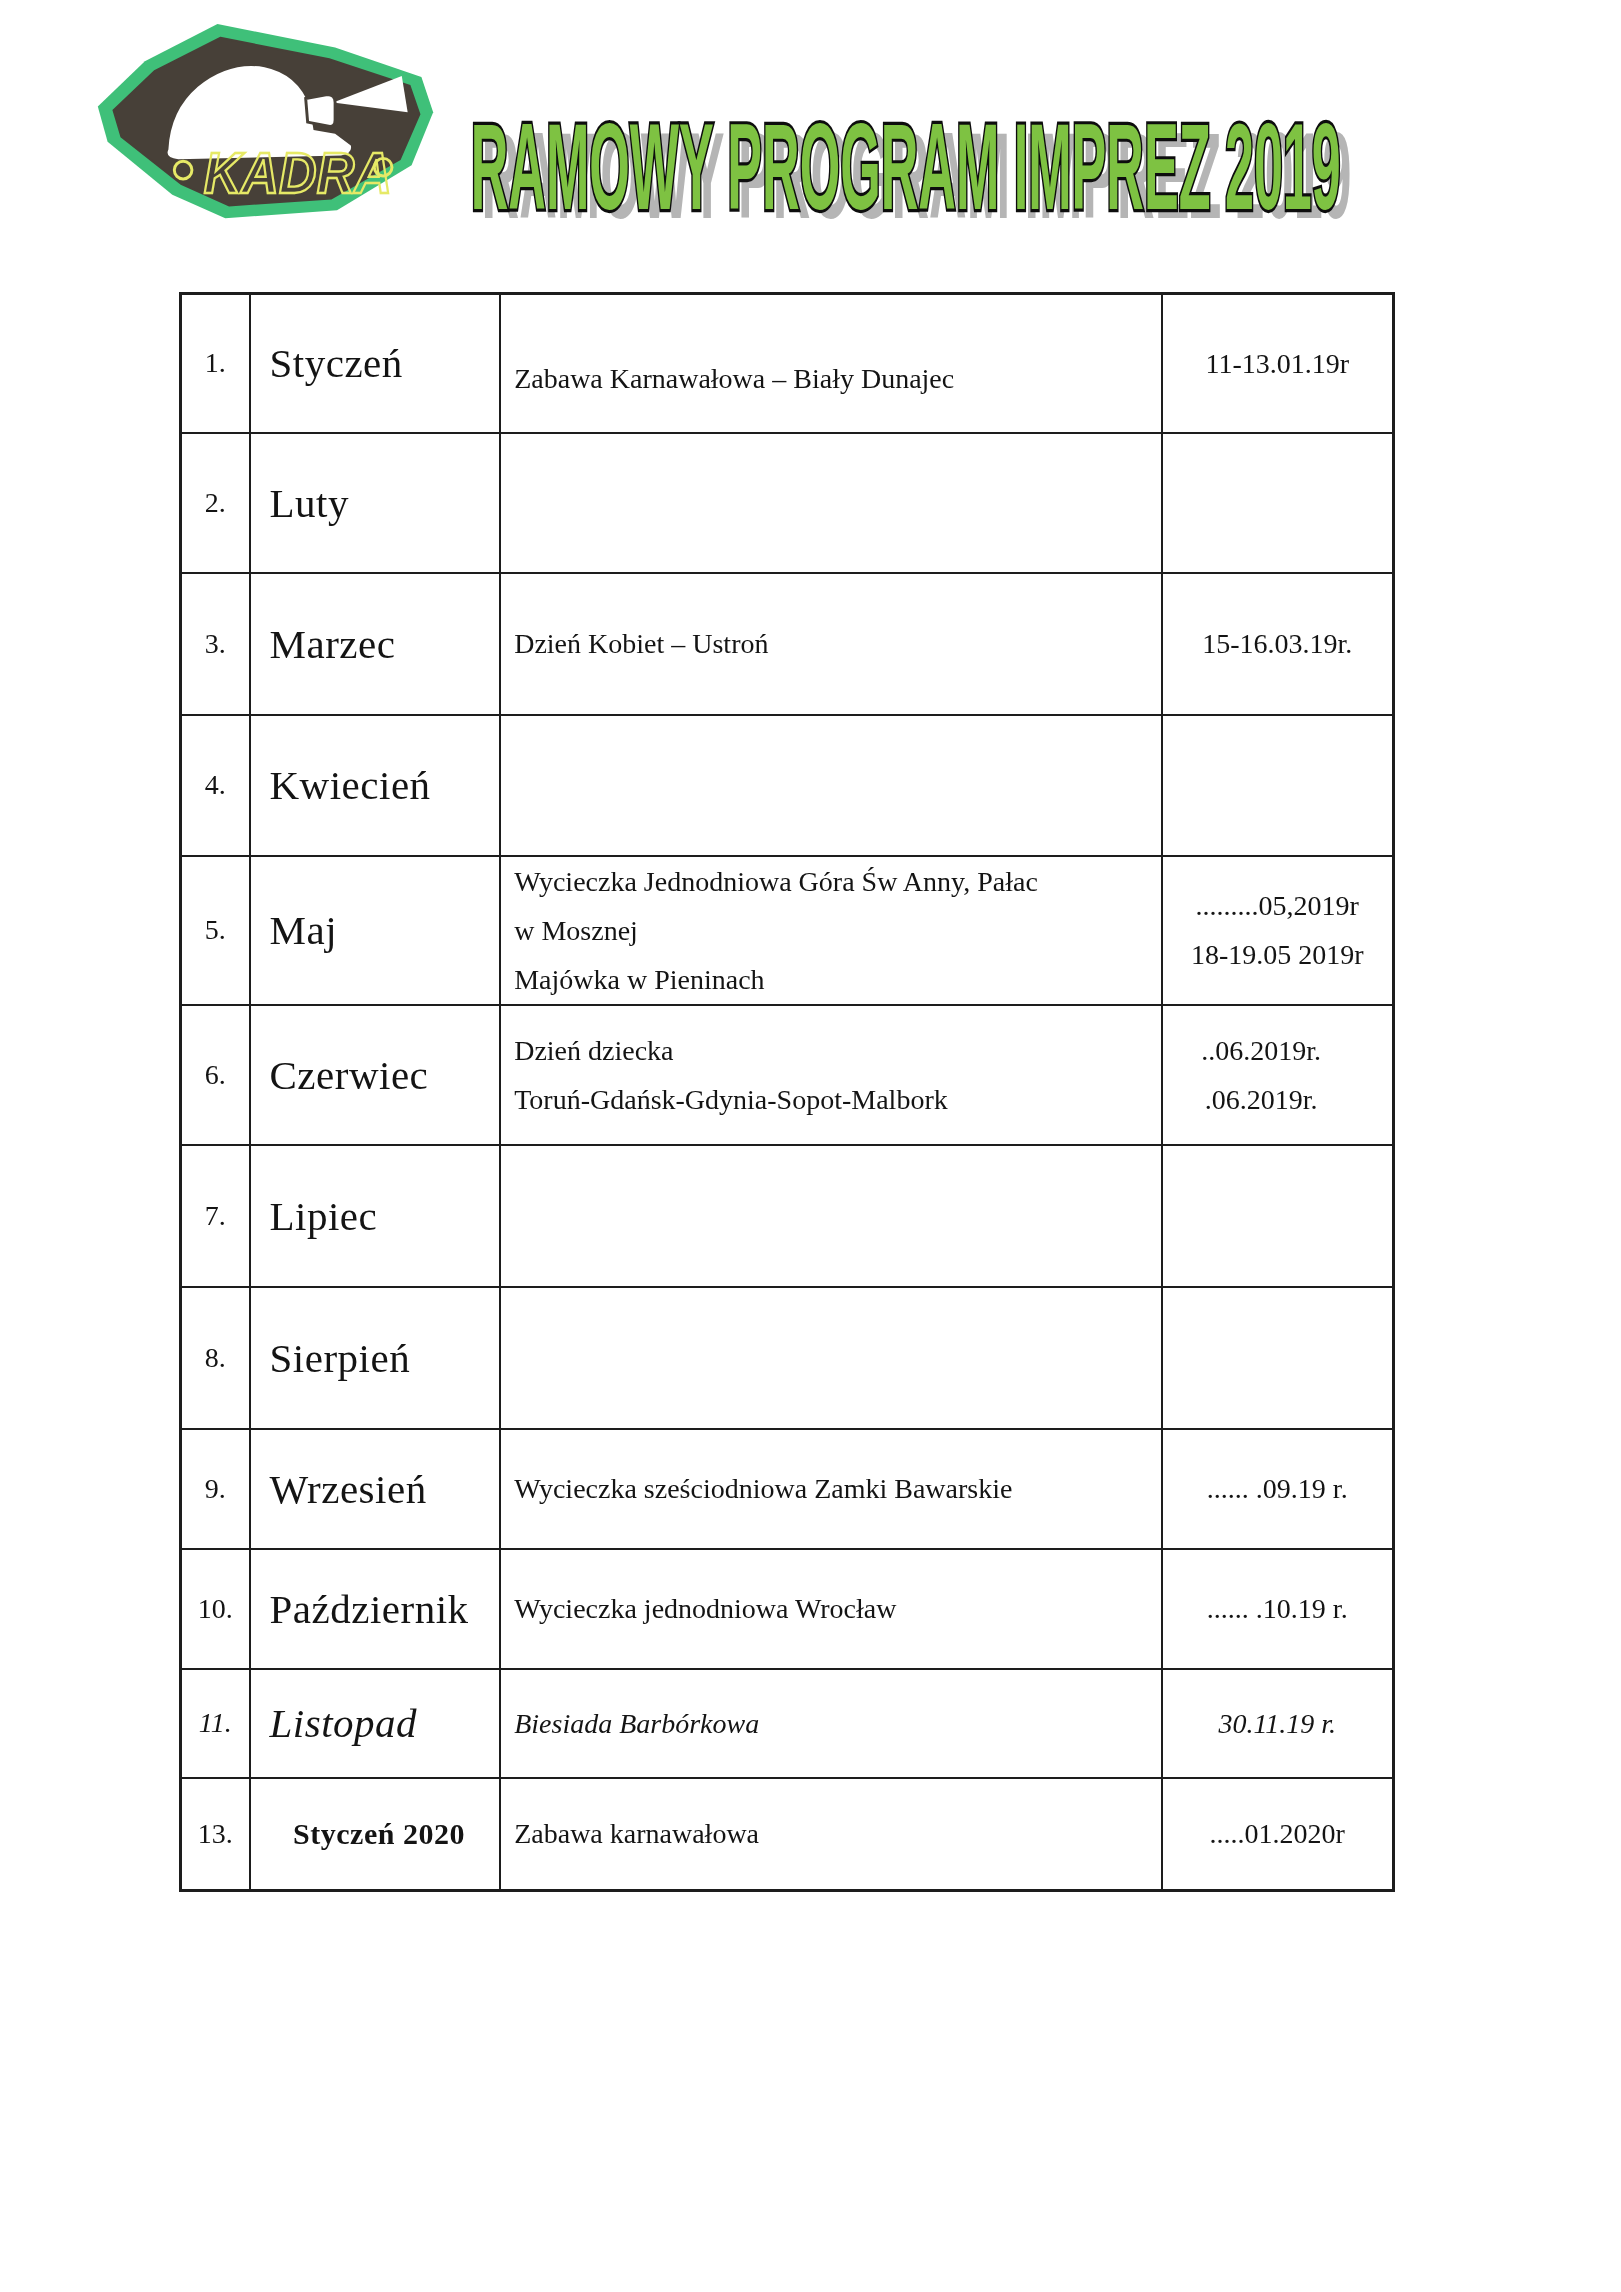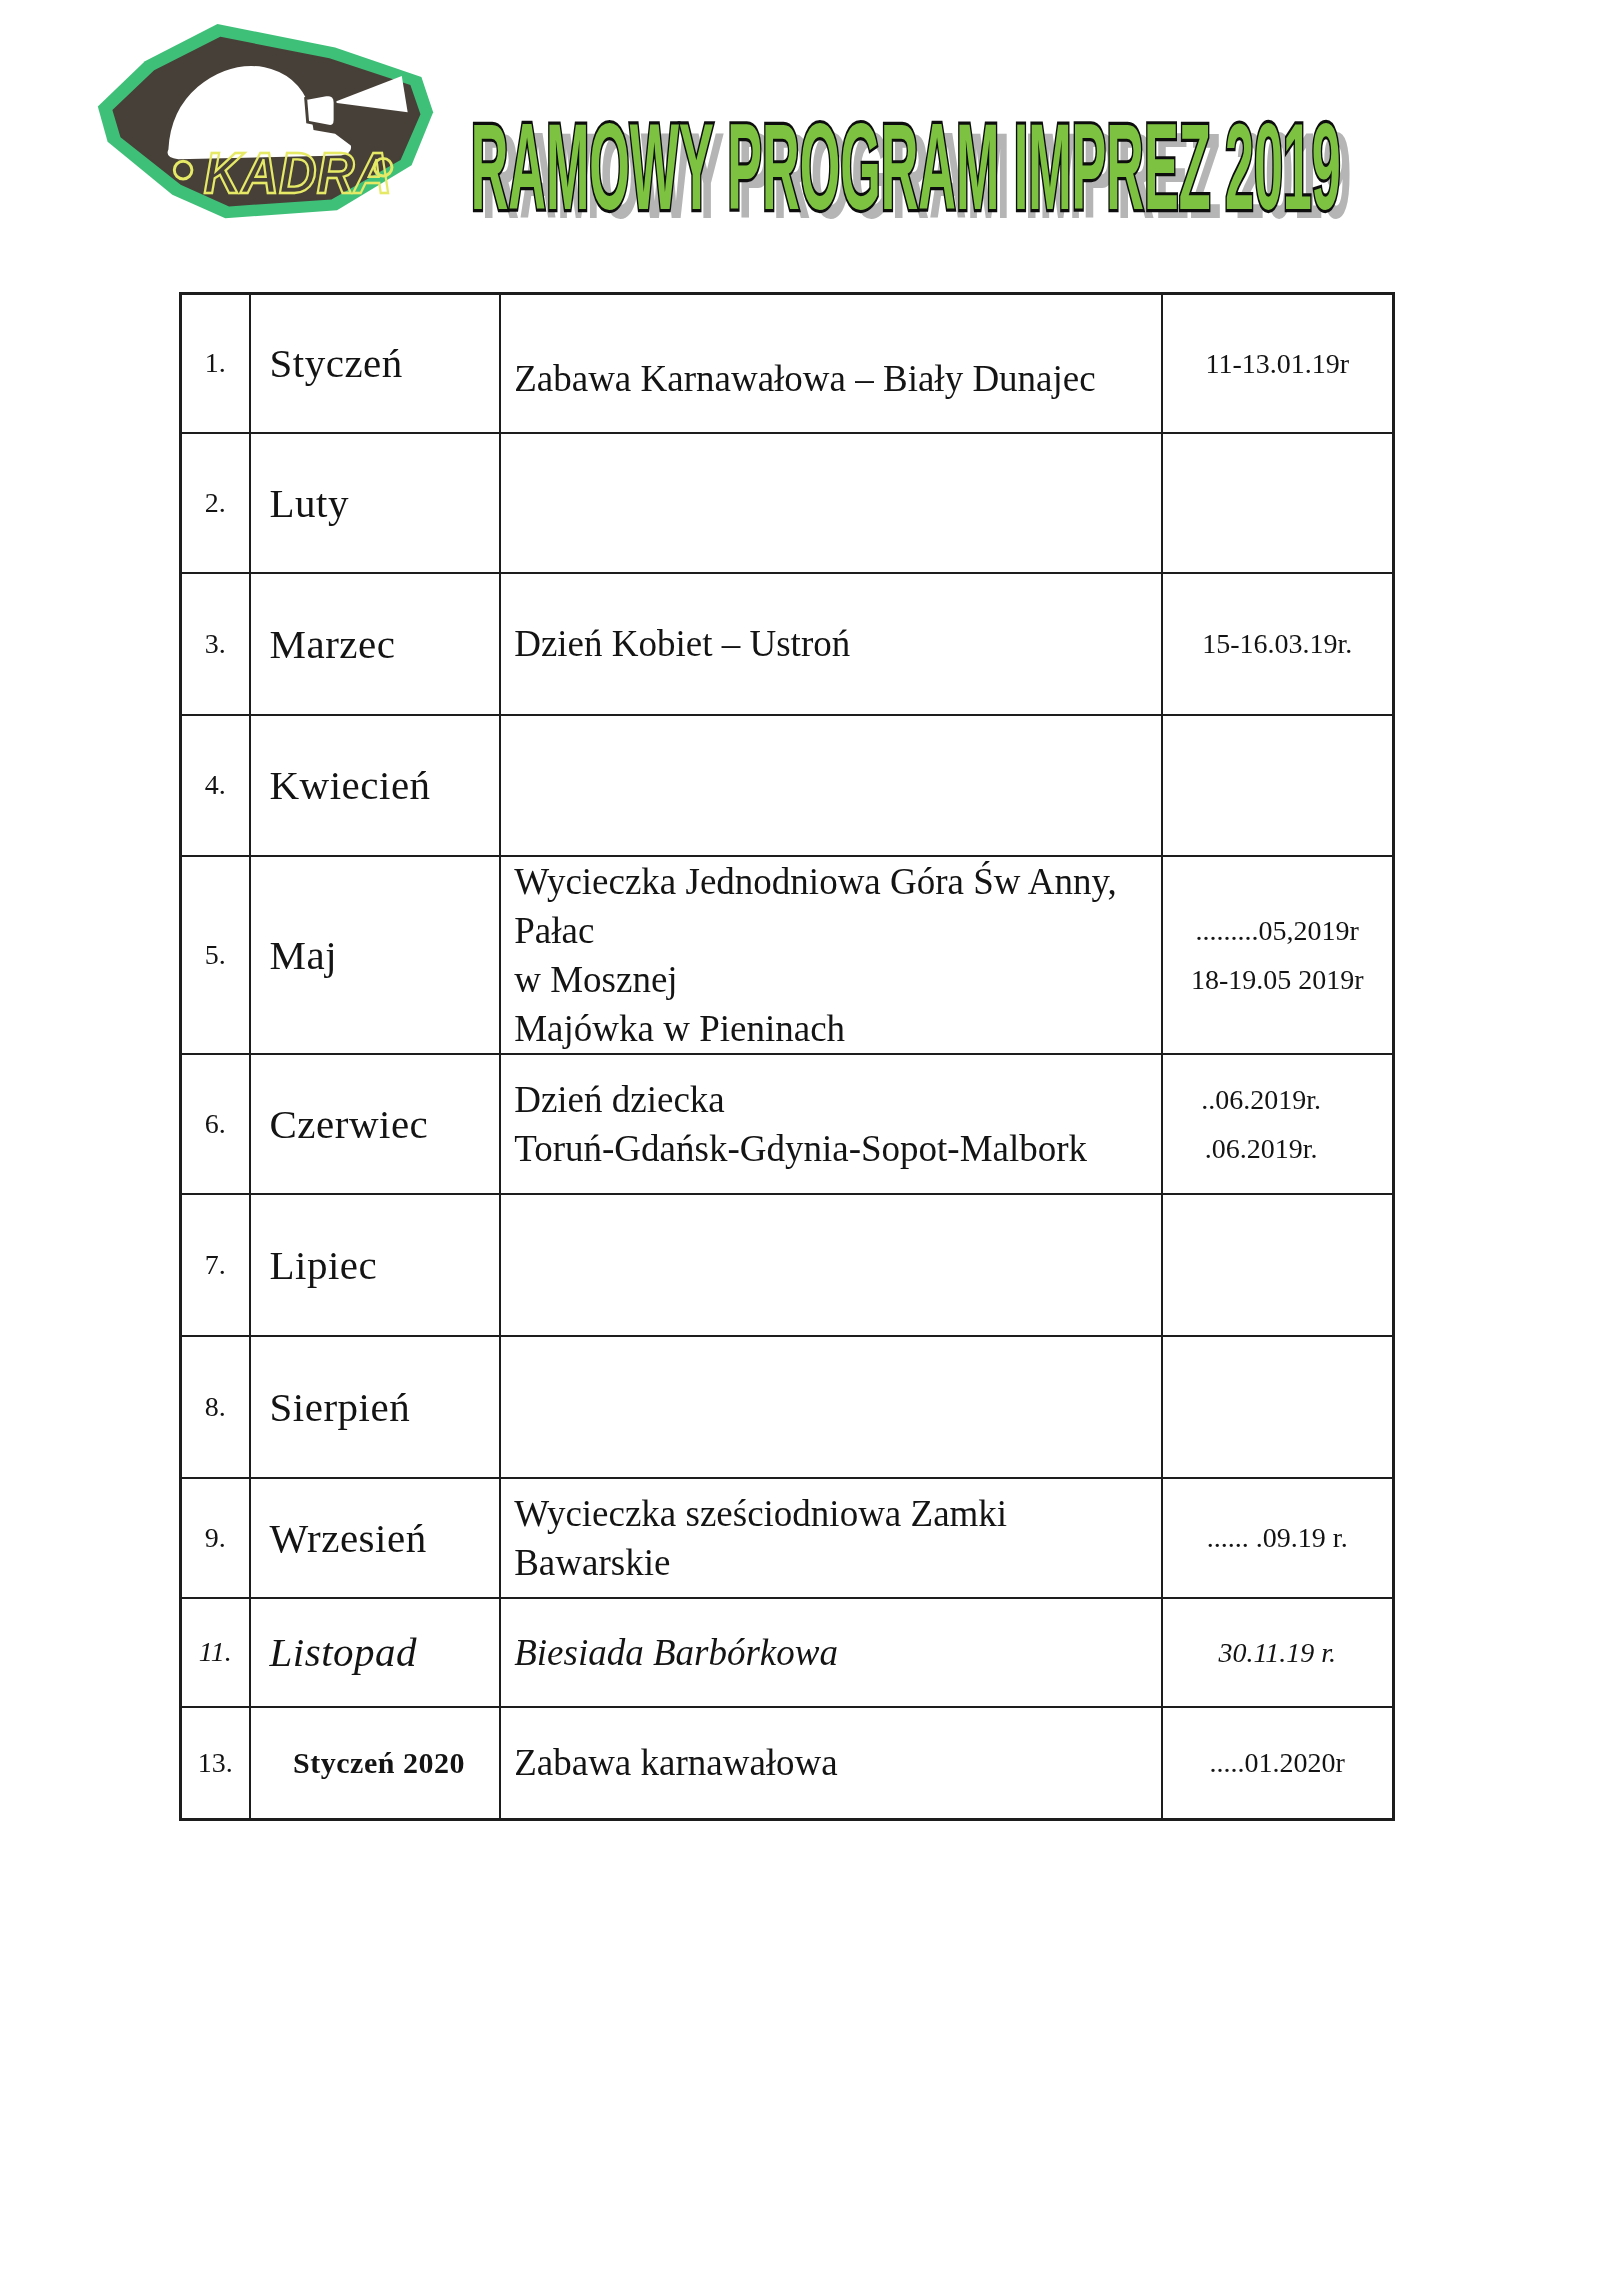--- a/index.html
+++ b/index.html
@@ -30,21 +30,21 @@
   td.num{
     font-size:28px;text-align:center;
   }
   td.month{
     font-size:41px;padding-left:19px;letter-spacing:0.5px;
   }
   td.month.month-final{
     font-size:30px;font-weight:bold;text-align:center;padding-left:10px;
   }
   td.event{
-    font-size:37px;padding:0 9.8px 0 13.7px;
+    font-size:28px;padding:0 9.8px 0 13.7px;
   }
   td.event div, td.date div{line-height:49px;}
   td.date{
     font-size:28px;text-align:center;padding:0 5.9px;
   }
   td.date.date-right{
     text-align:center;padding-right:38px;
   }
   .shift-down{position:relative;top:15.7px;}
 </style>
@@ -192,20 +192,34 @@
           <div>
             <div>Wycieczka sześciodniowa Zamki Bawarskie</div>
           </div>
         </td>
         <td class="date">
           <div>
             <div>...... .09.19 r.</div>
           </div>
         </td>
       </tr>
+      <tr style="height: 120px;">
+        <td class="num">10.</td>
+        <td class="month">Październik</td>
+        <td class="event">
+          <div>
+            <div>Wycieczka jednodniowa Wrocław</div>
+          </div>
+        </td>
+        <td class="date">
+          <div>
+            <div>...... .10.19 r.</div>
+          </div>
+        </td>
+      </tr>
       <tr style="height: 109px; font-style: italic;">
         <td class="num">11.</td>
         <td class="month">Listopad</td>
         <td class="event">
           <div>
             <div>Biesiada Barbórkowa</div>
           </div>
         </td>
         <td class="date">
           <div>

